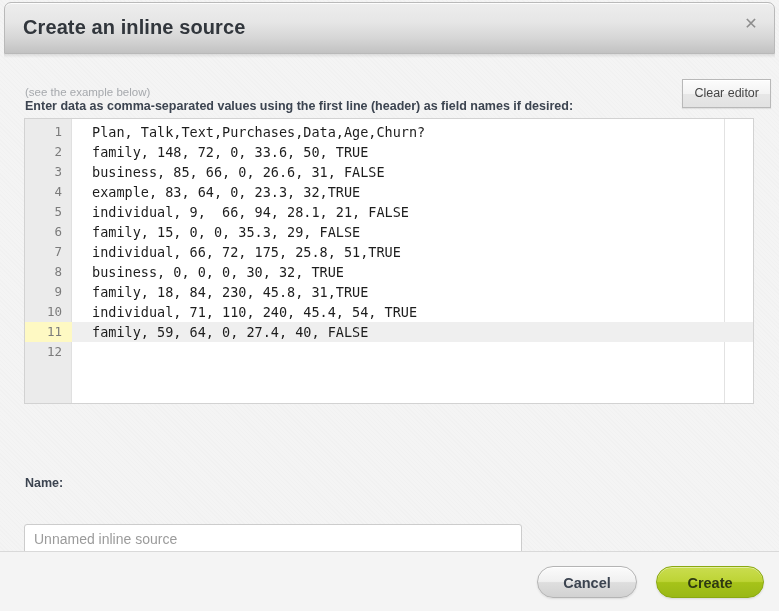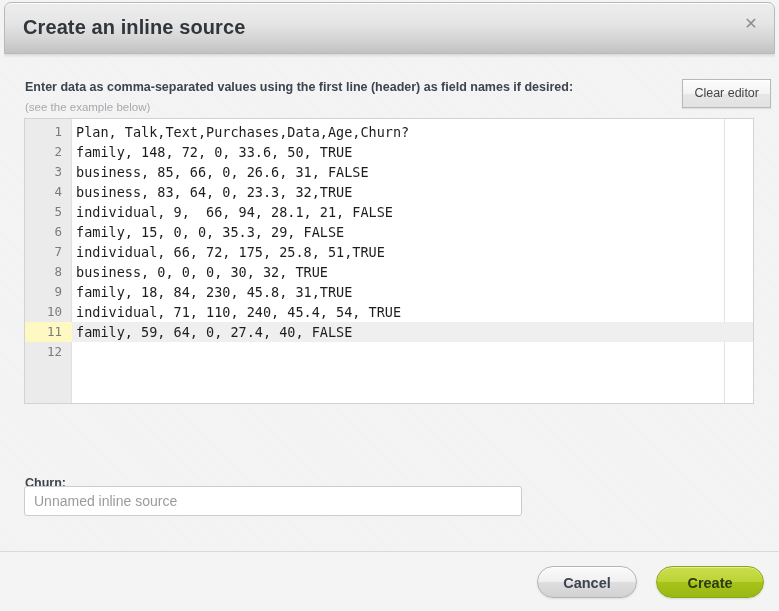--- a/index.html
+++ b/index.html
@@ -165,41 +165,41 @@
     box-sizing: border-box;
     padding-right: 10px;
     text-align: right;
     font-family: "DejaVu Sans Mono", monospace;
     font-size: 12.5px;
     color: #7b7b7b;
     vertical-align: top;
   }
   .lc {
     display: inline-block;
-    padding-left: 4px;
+    padding-left: 20px;
     font-family: "DejaVu Sans Mono", monospace;
     font-size: 13.5px;
     color: #1d1d1d;
     vertical-align: top;
     white-space: pre;
   }
 
   
   #name-label {
     position: absolute;
     left: 25px;
     top: 476px;
     font-size: 12.5px;
     font-weight: bold;
     color: #3c4450;
   }
   #name-input {
     position: absolute;
     left: 24px;
-    top: 486px;
+    top: 524px;
     width: 498px;
     height: 30px;
     box-sizing: border-box;
     padding: 0 9px;
     font-family: "Liberation Sans", sans-serif;
     font-size: 14px;
     color: #9b9b9b;
     background: #ffffff;
     border: 1px solid #cccccc;
     border-radius: 3px;
@@ -259,46 +259,46 @@
 
 <div id="dialog">
 
   <div id="titlebar">
     <div id="dialog-title">Create an inline source</div>
     <div id="close-btn">✕</div>
   </div>
   <div id="titlebar-shadow"></div>
 
   <div id="instruction-block">
+    <div id="instruction-sub">(see the example below)</div>
     <div id="instruction-main">Enter data as comma-separated values using the first line (header) as field names if desired:</div>
-    <div id="instruction-sub">(see the example below)</div>
   </div>
 
   <div id="clear-editor-btn">Clear editor</div>
 
   <div id="editor">
     <div id="editor-gutter"></div>
     <div id="editor-margin-line"></div>
     <div id="editor-lines">
         <div class="code-line"><span class="ln">1</span><span class="lc">Plan, Talk,Text,Purchases,Data,Age,Churn?</span></div>
         <div class="code-line"><span class="ln">2</span><span class="lc">family, 148, 72, 0, 33.6, 50, TRUE</span></div>
         <div class="code-line"><span class="ln">3</span><span class="lc">business, 85, 66, 0, 26.6, 31, FALSE</span></div>
-        <div class="code-line"><span class="ln">4</span><span class="lc">business, 83, 64, 0, 23.3, 32,TRUE</span></div>
+        <div class="code-line"><span class="ln">4</span><span class="lc">example, 83, 64, 0, 23.3, 32,TRUE</span></div>
         <div class="code-line"><span class="ln">5</span><span class="lc">individual, 9,  66, 94, 28.1, 21, FALSE</span></div>
         <div class="code-line"><span class="ln">6</span><span class="lc">family, 15, 0, 0, 35.3, 29, FALSE</span></div>
         <div class="code-line"><span class="ln">7</span><span class="lc">individual, 66, 72, 175, 25.8, 51,TRUE</span></div>
         <div class="code-line"><span class="ln">8</span><span class="lc">business, 0, 0, 0, 30, 32, TRUE</span></div>
         <div class="code-line"><span class="ln">9</span><span class="lc">family, 18, 84, 230, 45.8, 31,TRUE</span></div>
         <div class="code-line"><span class="ln">10</span><span class="lc">individual, 71, 110, 240, 45.4, 54, TRUE</span></div>
         <div class="code-line active"><span class="ln">11</span><span class="lc">family, 59, 64, 0, 27.4, 40, FALSE</span></div>
         <div class="code-line"><span class="ln">12</span><span class="lc"></span></div>
       </div>
   </div>
 
-  <div id="name-label">Churn:</div>
+  <div id="name-label">Name:</div>
   <input id="name-input" type="text" placeholder="Unnamed inline source" style="">
 
   <div id="footer-sep"></div>
   <div id="footer">
     <div class="pill-btn" id="cancel-btn">Cancel</div>
     <div class="pill-btn" id="create-btn">Create</div>
   </div>
 
 </div>
 

